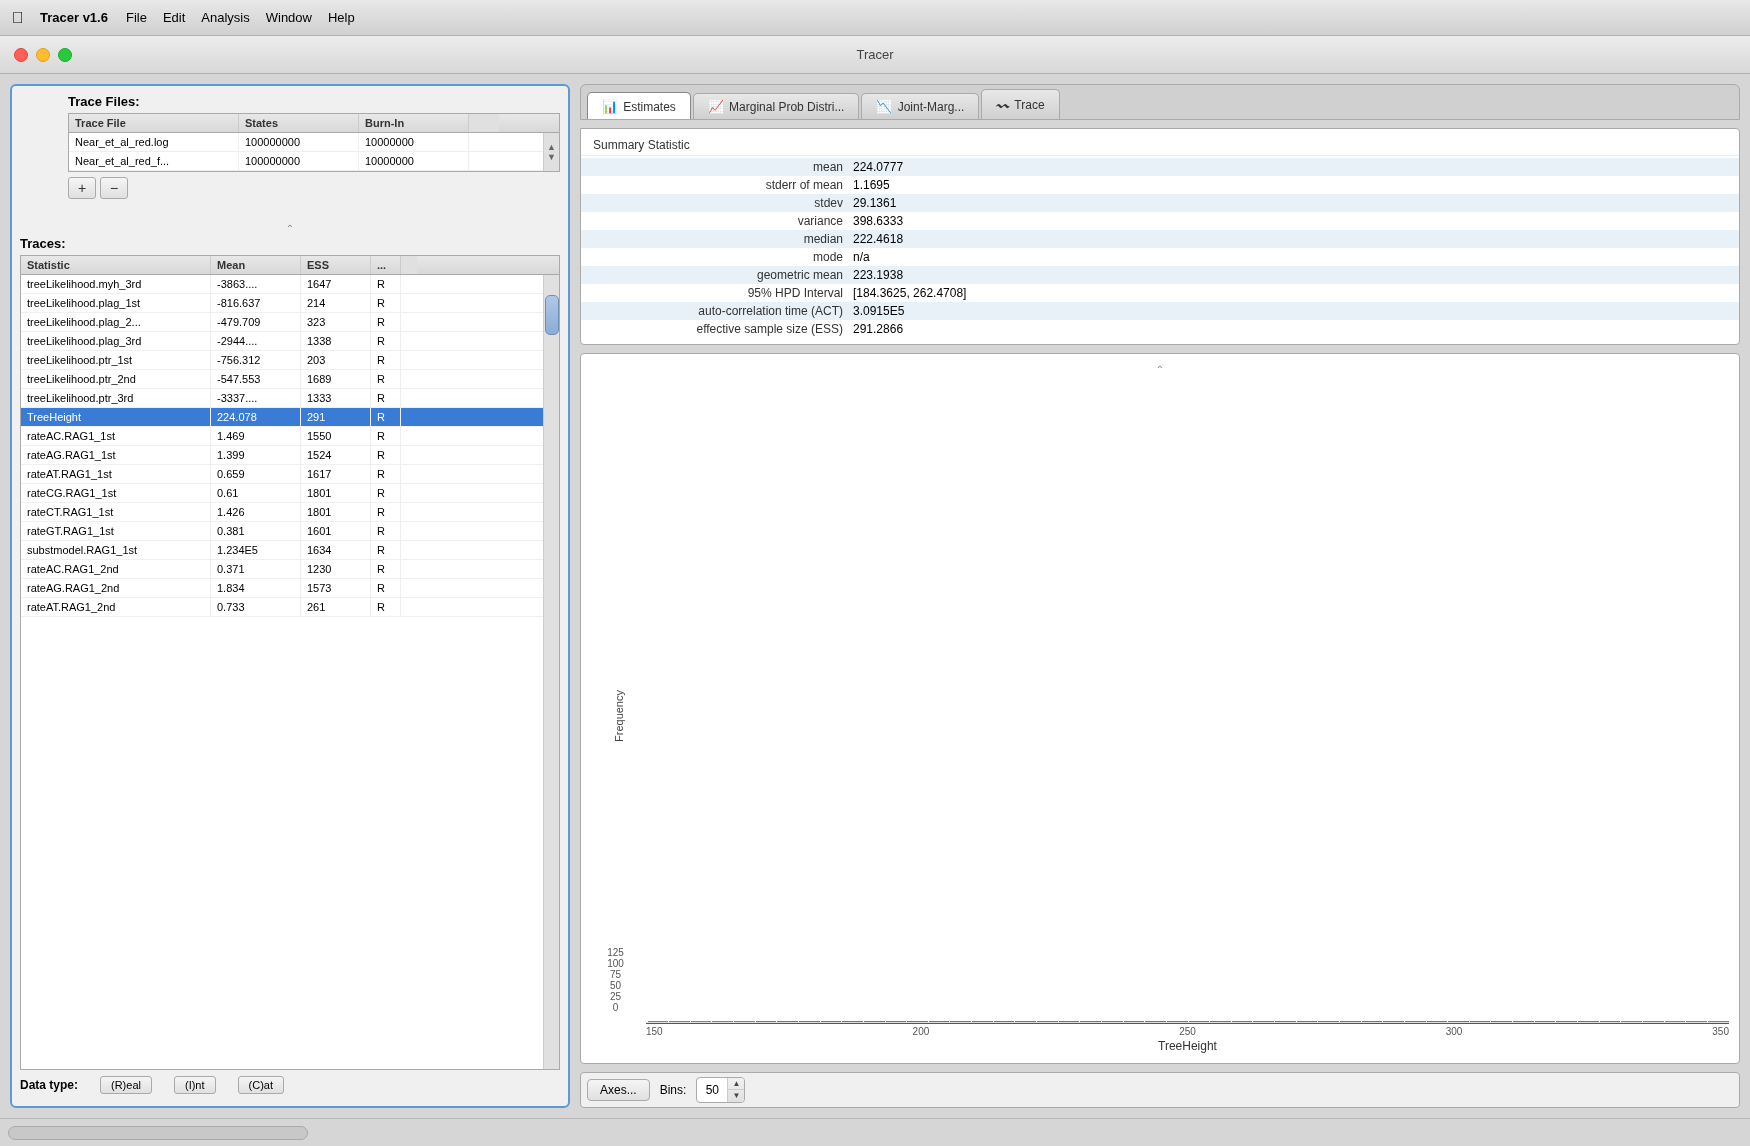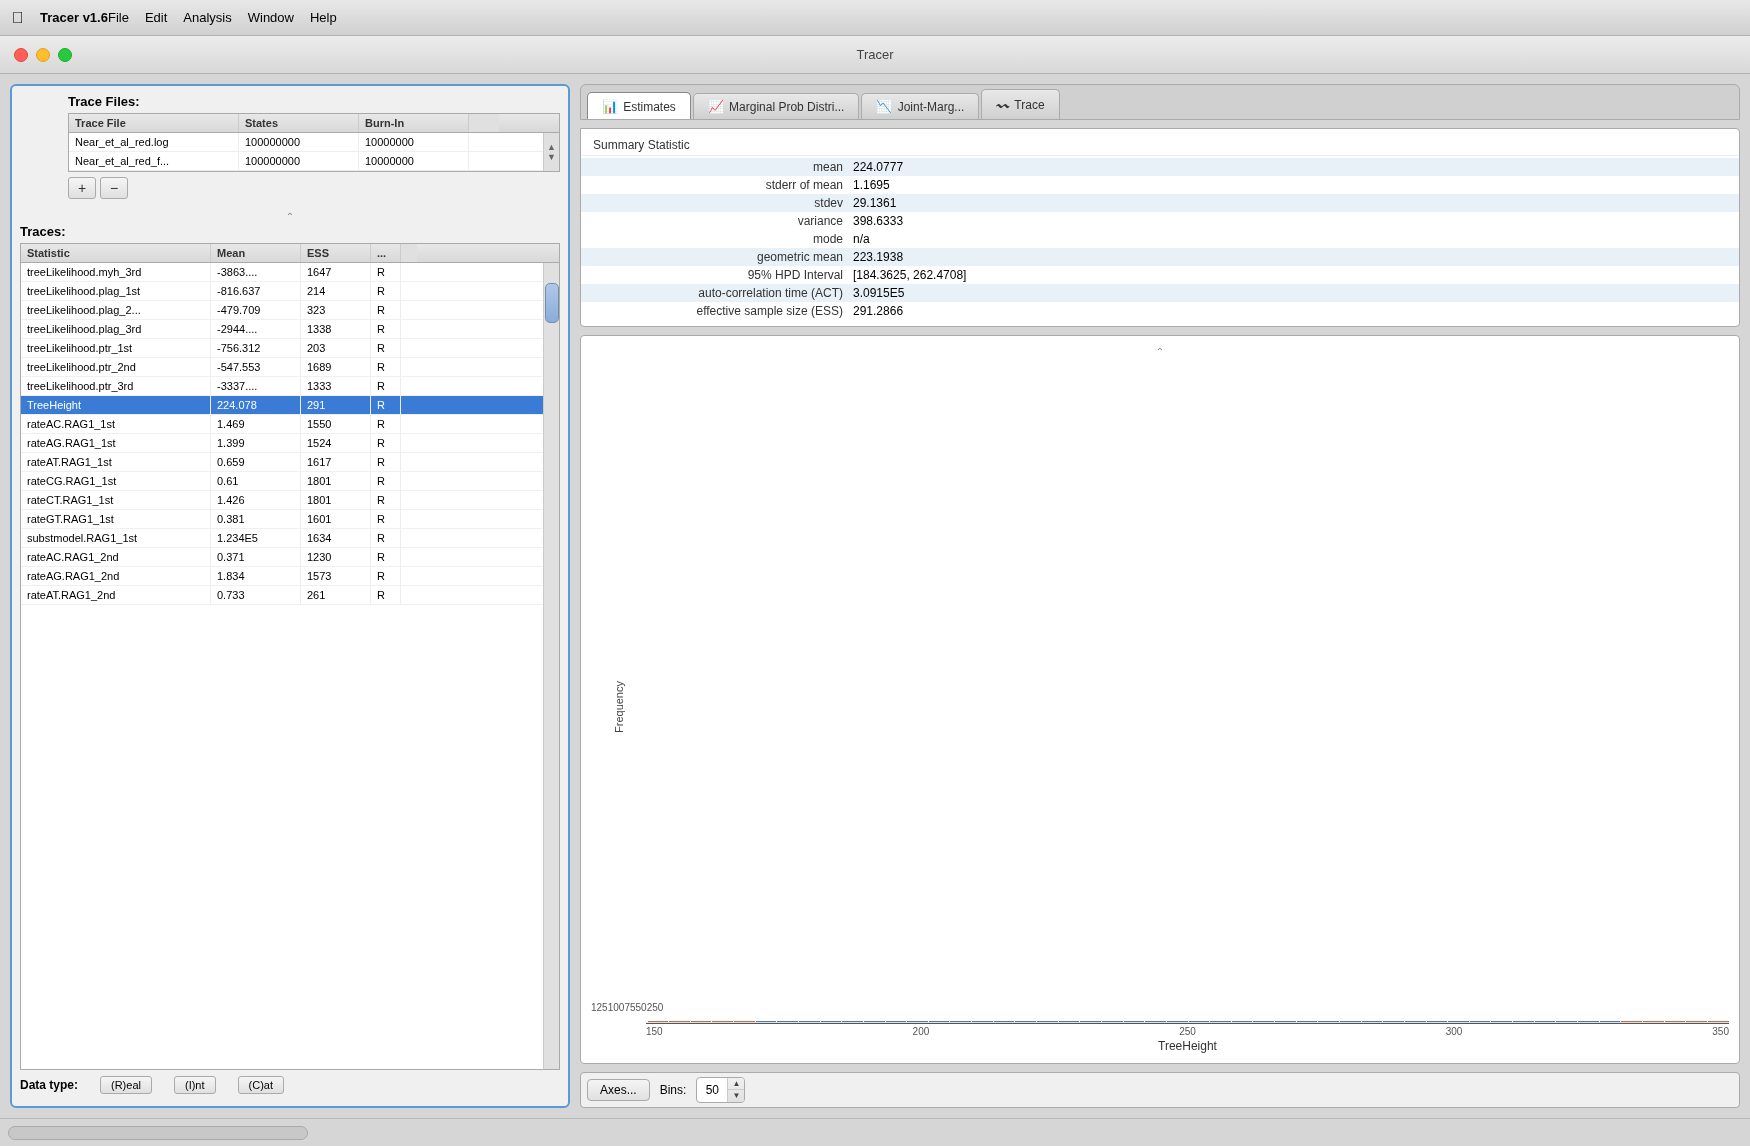--- a/index.html
+++ b/index.html
@@ -20,20 +20,21 @@
       padding: 0 12px;
       border-bottom: 1px solid #b0b0b0;
       font-size: 13px;
     }
     .menubar-apple {
       font-size: 16px;
       margin-right: 16px;
     }
     .menubar-app-name {
       font-weight: bold;
+      margin-right: 18px;
     }
     .menubar-item {
       margin-right: 16px;
       color: #000;
     }
     
     .titlebar {
       background: linear-gradient(to bottom, #ececec, #d8d8d8);
       height: 38px;
       display: flex;
@@ -88,21 +89,21 @@
       flex-direction: column;
       padding: 8px;
     }
     .section-title {
       font-weight: bold;
       font-size: 13px;
       margin-bottom: 4px;
       color: #000;
     }
     .trace-files-section {
-      margin-bottom: 6px;
+      margin-bottom: 18px;
       padding-left: 48px;
     }
     .table-container {
       border: 1px solid #aaa;
       background: #fff;
       overflow: hidden;
     }
     .table-header {
       display: flex;
       background: linear-gradient(to bottom, #e8e8e8, #d8d8d8);
@@ -683,20 +684,24 @@
       <span class="stats-val">1.1695</span>
     </div>
           <div class="stats-row shaded">
       <span class="stats-key">stdev</span>
       <span class="stats-val">29.1361</span>
     </div>
           <div class="stats-row">
       <span class="stats-key">variance</span>
       <span class="stats-val">398.6333</span>
     </div>
+          <div class="stats-row shaded">
+      <span class="stats-key">median</span>
+      <span class="stats-val">222.4618</span>
+    </div>
           <div class="stats-row">
       <span class="stats-key">mode</span>
       <span class="stats-val">n/a</span>
     </div>
           <div class="stats-row shaded">
       <span class="stats-key">geometric mean</span>
       <span class="stats-val">223.1938</span>
     </div>
           <div class="stats-row">
       <span class="stats-key">95% HPD Interval</span>
@@ -710,21 +715,21 @@
       <span class="stats-key">effective sample size (ESS)</span>
       <span class="stats-val">291.2866</span>
     </div>
         </div>
     </div>
 
     <div class="histogram-area">
       <div class="caret-row">⌃</div>
       <div class="chart-container">
 
-        <div style="position:relative; display:flex; flex-direction:row; align-items:center; justify-content:space-between; width:55px; padding-bottom:40px; padding-right:6px;margin-top:21px;">
+        <div style="position:relative; display:flex; flex-direction:column; align-items:center; justify-content:space-between; width:55px; padding-bottom:40px; padding-right:6px;margin-top:21px;">
           <span class="y-tick">125</span>
           <span class="y-tick">100</span>
           <span class="y-tick">75</span>
           <span class="y-tick">50</span>
           <span class="y-tick">25</span>
           <span class="y-tick">0</span>
         </div>
         <div style="position:absolute; left:2px; top:50%; transform: translateY(-50%) rotate(-90deg); font-size:11px; color:#444; white-space:nowrap;">Frequency</div>
         <div class="chart-area">
           <div class="bars-wrapper" id="bars-wrapper">

